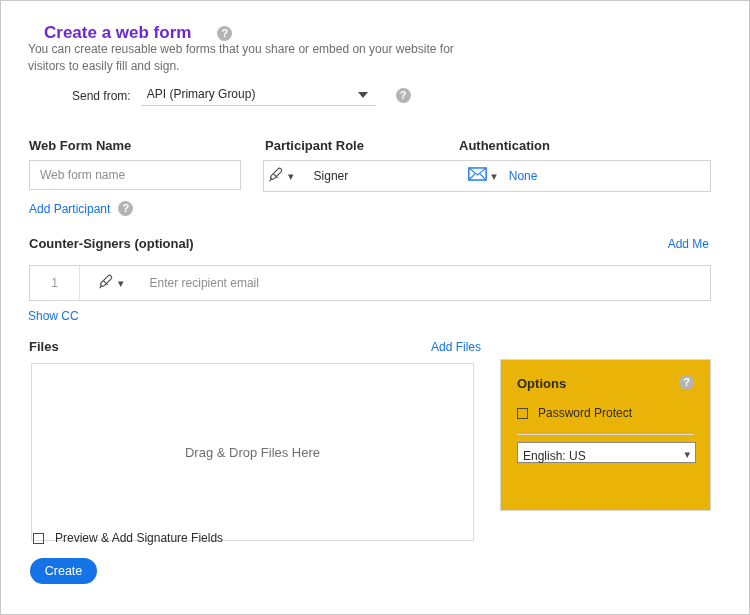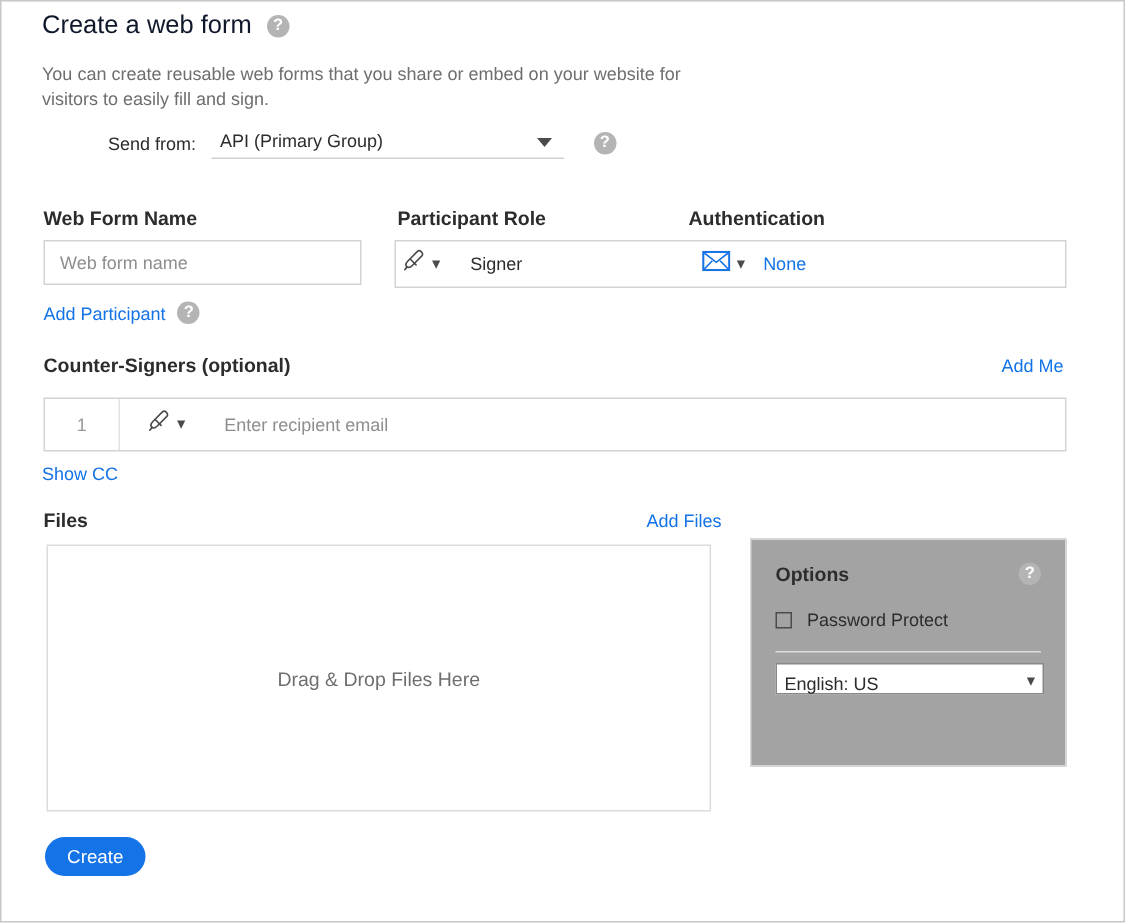--- a/index.html
+++ b/index.html
@@ -48,23 +48,23 @@
     color: #2c2c2c;
   }
 
   
   #title-row {
     position: absolute; left: 27px; top: 6px;
     display: flex; align-items: center; gap: 10px;
   }
   #page-title {
     font-size: 17px;
-    color: #0f172a;
-    font-weight: normal;
-    margin: 0;
+    color: #6d28d9;
+    font-weight: bold;
+    margin: 16px;
   }
   #description {
     position: absolute; left: 27px; top: 40px;
     width: 430px;
     font-size: 12px;
     line-height: 17px;
     color: #6e6e6e;
   }
 
   
@@ -178,21 +178,21 @@
     display: flex; align-items: center; justify-content: center;
   }
   #dropzone-text {
     font-size: 13px; color: #6e6e6e;
   }
 
   
   #options-panel {
     position: absolute; left: 499px; top: 358px;
     width: 211px; height: 152px;
-    background: #a3a3a3;
+    background: #eab308;
     border: 1px solid #d7d7d7;
     padding: 14px 16px;
   }
   #options-title {
     font-size: 13px; font-weight: bold; color: #2c2c2c;
     display: inline-block;
   }
   #options-help { position: absolute; right: 16px; top: 15px; }
   .checkbox-box {
     display: inline-block;
@@ -351,16 +351,20 @@
 
     <div id="options-divider"></div>
 
 
     <div id="lang-select">
       <span>English: US</span>
       <span class="sel-chev">▾</span>
     </div>
   </div>
 
+  <div id="preview-row">
+    <span class="checkbox-box"></span>
+    <span id="preview-label">Preview &amp; Add Signature Fields</span>
+  </div>
 
   <button id="create-button">Create</button>
 
 </div>
 
 </body></html>

